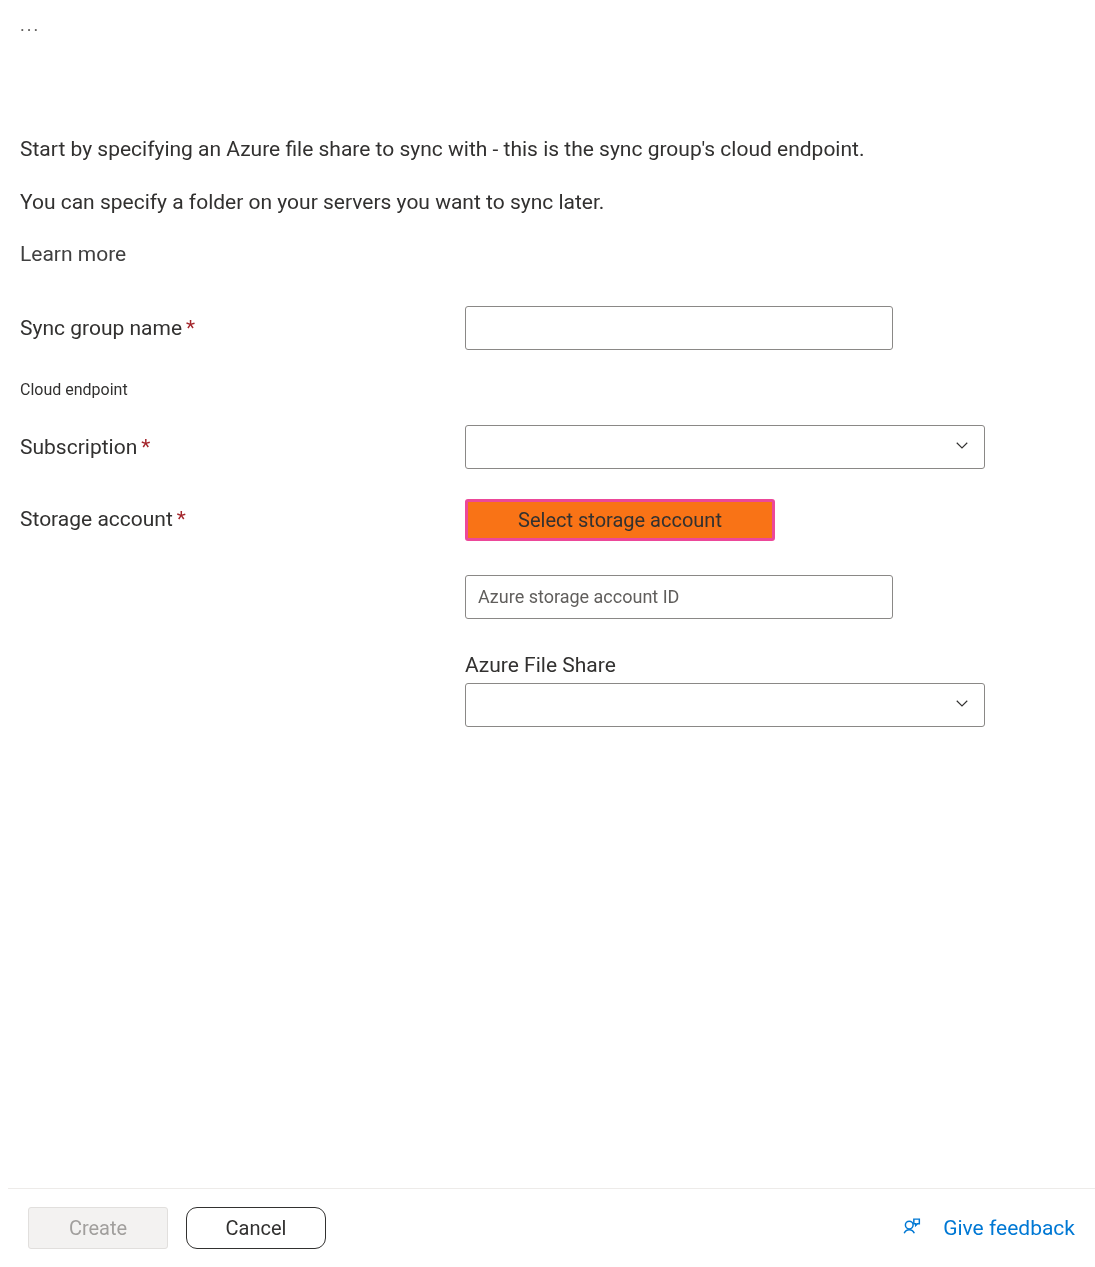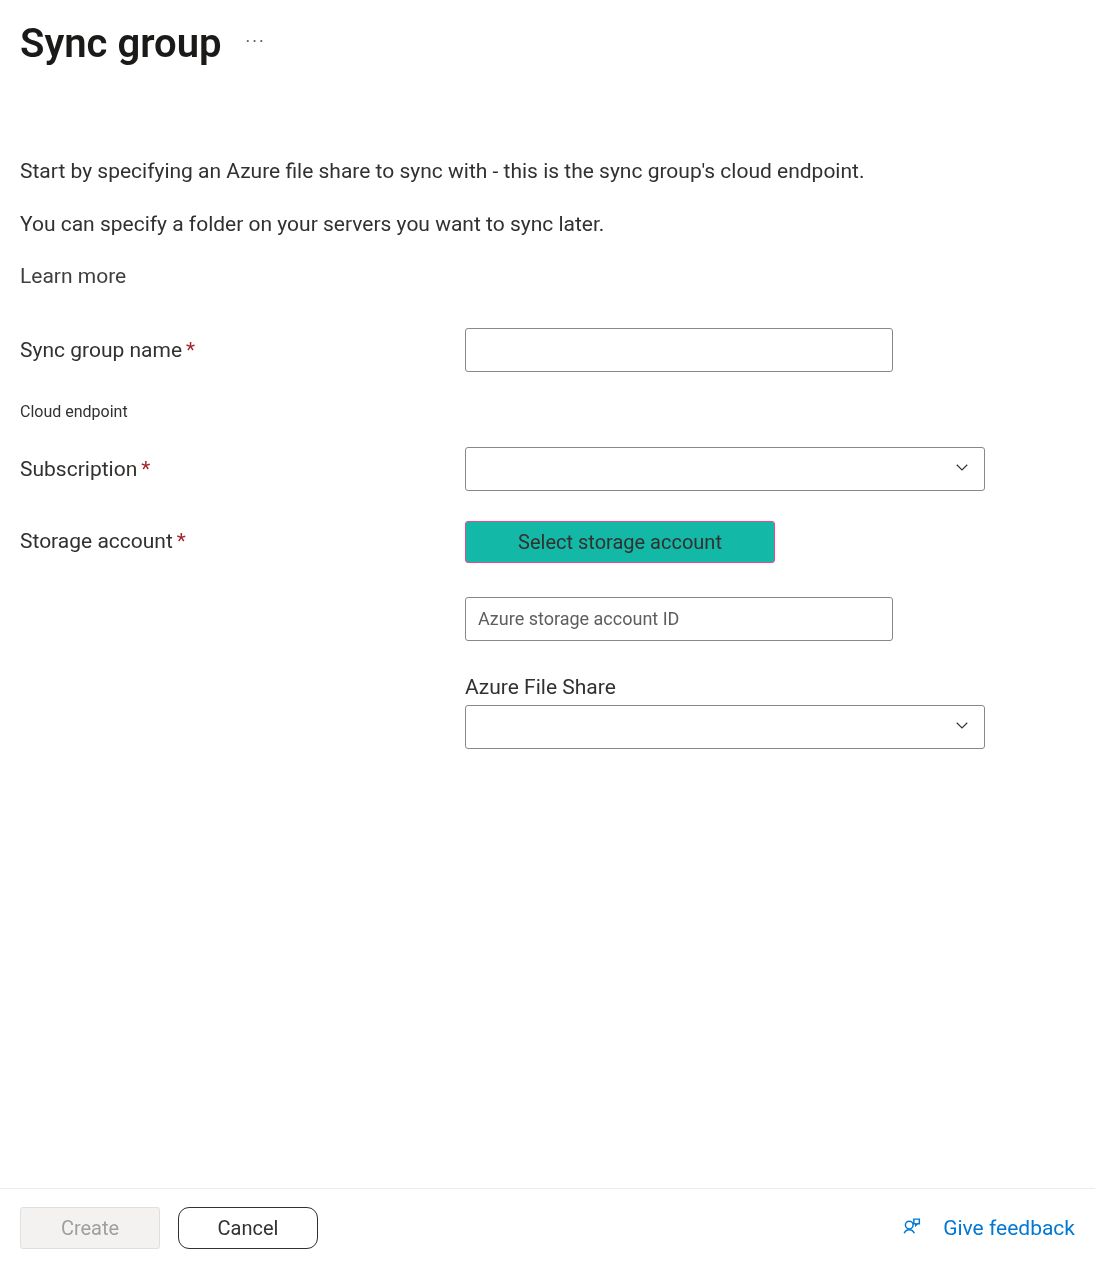--- a/index.html
+++ b/index.html
@@ -110,23 +110,23 @@
     .chevron-down svg {
       width: 18px;
       height: 18px;
       stroke: #323130;
       stroke-width: 1.5;
       fill: none;
     }
     .select-btn {
       width: 310px;
       height: 42px;
-      border: 1px solid #ec4899;
-      border-radius: 3px;
-      background: #14b8a6;
+      border: 3px solid #ec4899;
+      border-radius: 3px;
+      background: #f97316;
       font-size: 20px;
       font-family: inherit;
       color: #323130;
       cursor: pointer;
     }
     .storage-block {
       display: flex;
       margin-bottom: 34px;
     }
     .storage-col {
@@ -140,21 +140,21 @@
       margin-left: 445px;
       margin-bottom: 6px;
       margin-top: 16px;
     }
     .fileshare-row {
       margin-left: 445px;
     }
     .footer {
       position: absolute;
       bottom: 0;
-      left: 0;
+      left: 8px;
       right: 0;
       border-top: 1px solid #edebe9;
       padding: 18px 20px 18px 20px;
       display: flex;
       align-items: center;
       justify-content: space-between;
     }
     .footer-left {
       display: flex;
       gap: 18px;
@@ -196,21 +196,20 @@
       stroke-width: 1.6;
       fill: none;
     }
   </style>
 </head>
 <body>
 
 
 
 <div class="header-row">
-  <h1 class="page-title">Sync group</h1>
   <span class="more-dots">···</span>
 </div>
 
 <div class="intro">
   <p>Start by specifying an Azure file share to sync with - this is the sync group's cloud endpoint.</p>
   <p>You can specify a folder on your servers you want to sync later.</p>
 </div>
 
 <a class="learn-more">Learn more</a>
 

